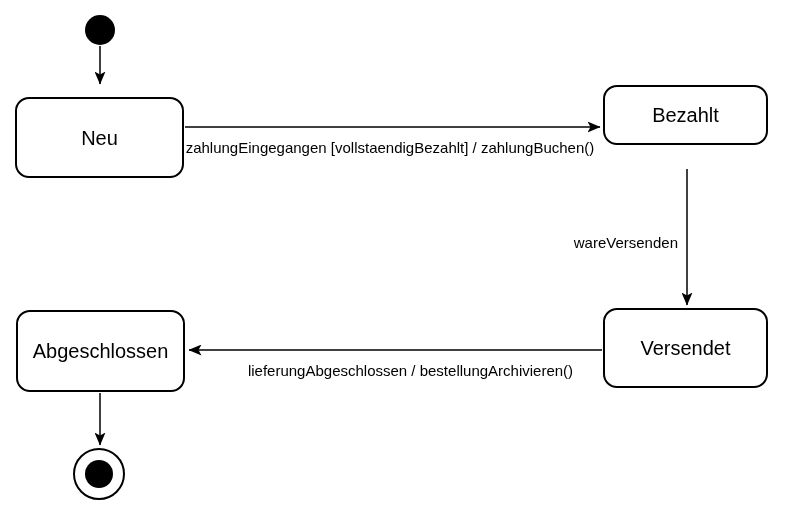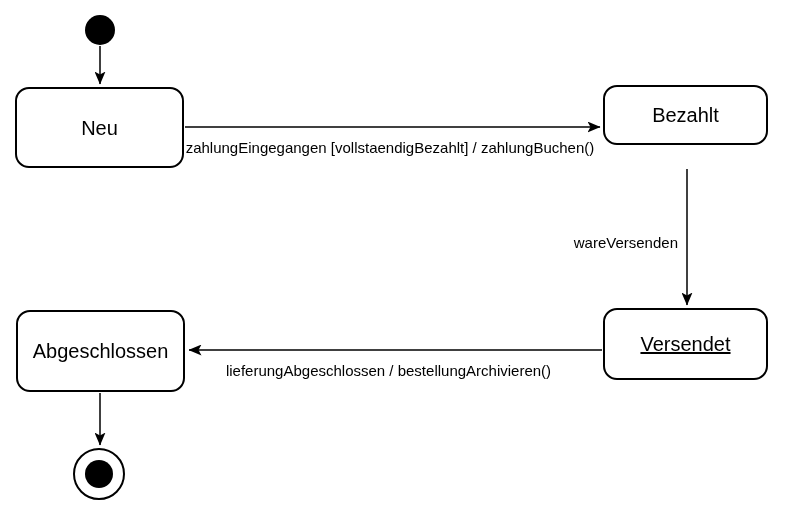--- a/index.html
+++ b/index.html
@@ -24,23 +24,23 @@
     border: 2px solid #000000;
     border-radius: 14px;
     background: #ffffff;
     display: flex;
     align-items: center;
     justify-content: center;
     font-size: 20px;
     line-height: 1;
     text-align: center;
   }
-  .state-neu          { left: 15px;  top: 87px;  width: 169px; height: 81px; }
+  .state-neu          { left: 15px;  top: 97px;  width: 169px; height: 81px; }
   .state-bezahlt      { left: 603px; top: 85px;  width: 165px; height: 60px; }
-  .state-versendet    { left: 603px; top: 308px; width: 165px; height: 72px; text-decoration: underline; }
+  .state-versendet    { left: 603px; top: 308px; width: 165px; height: 80px; }
   .state-abgeschlossen{ left: 16px;  top: 310px; width: 169px; height: 82px; justify-content: center; }
 
   .initial-state {
     position: absolute;
     left: 85px; top: 15px;
     width: 30px; height: 30px;
     background: #000000;
     border-radius: 50%;
   }
   .final-state {
@@ -60,21 +60,21 @@
     border-radius: 50%;
   }
   .tlabel {
     position: absolute;
     font-size: 15px;
     line-height: 17px;
     white-space: nowrap;
   }
   .tlabel-pay     { left: 185px; top: 139px; width: 410px; text-align: center; }
   .tlabel-ship    { left: 540px; top: 234px; width: 138px; text-align: right; }
-  .tlabel-archive { left: 186px; top: 362px; width: 405px; text-align: center; }
+  .tlabel-archive { left: 208px; top: 362px; width: 405px; text-align: center; }
 </style>
 </head>
 <body>
 
 <div class="canvas">
 
   <svg class="connectors" viewBox="0 0 800 517" xmlns="http://www.w3.org/2000/svg">
     <defs>
       <marker id="arrowhead" markerUnits="userSpaceOnUse" markerWidth="13" markerHeight="11" viewBox="0 0 13 11" refX="12.5" refY="5.5" orient="auto">
         <path d="M 0 0 L 13 5.5 L 0 11 L 3 5.5 Z" fill="#000000"></path>

